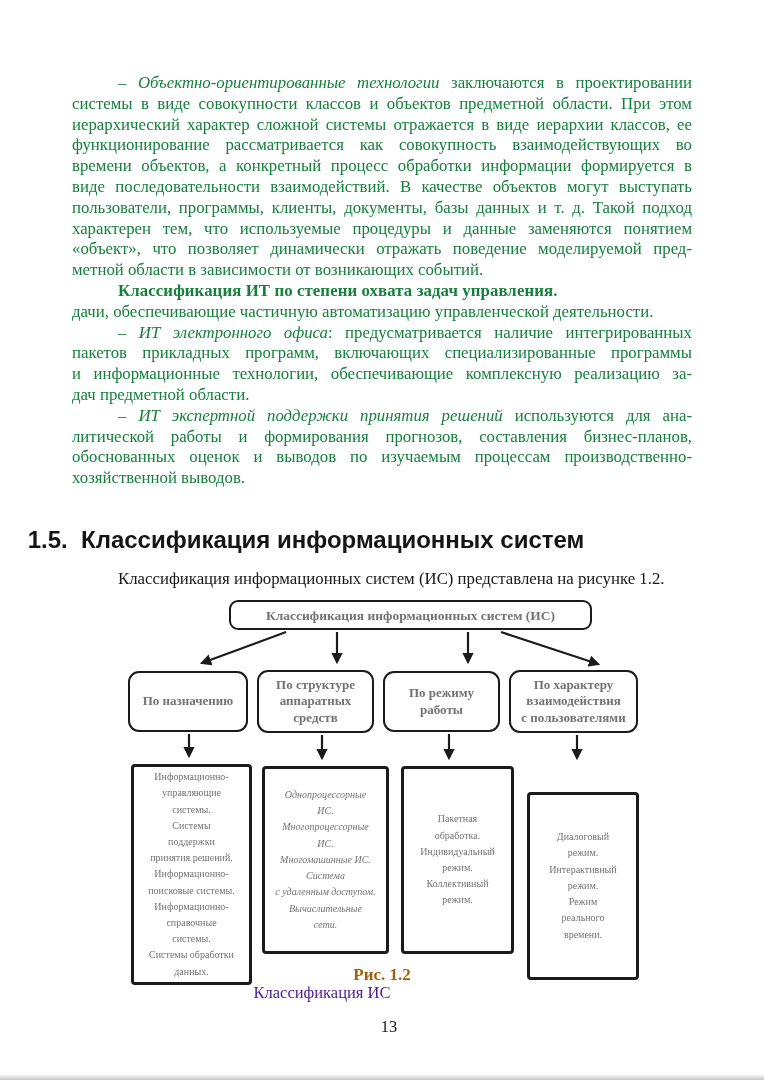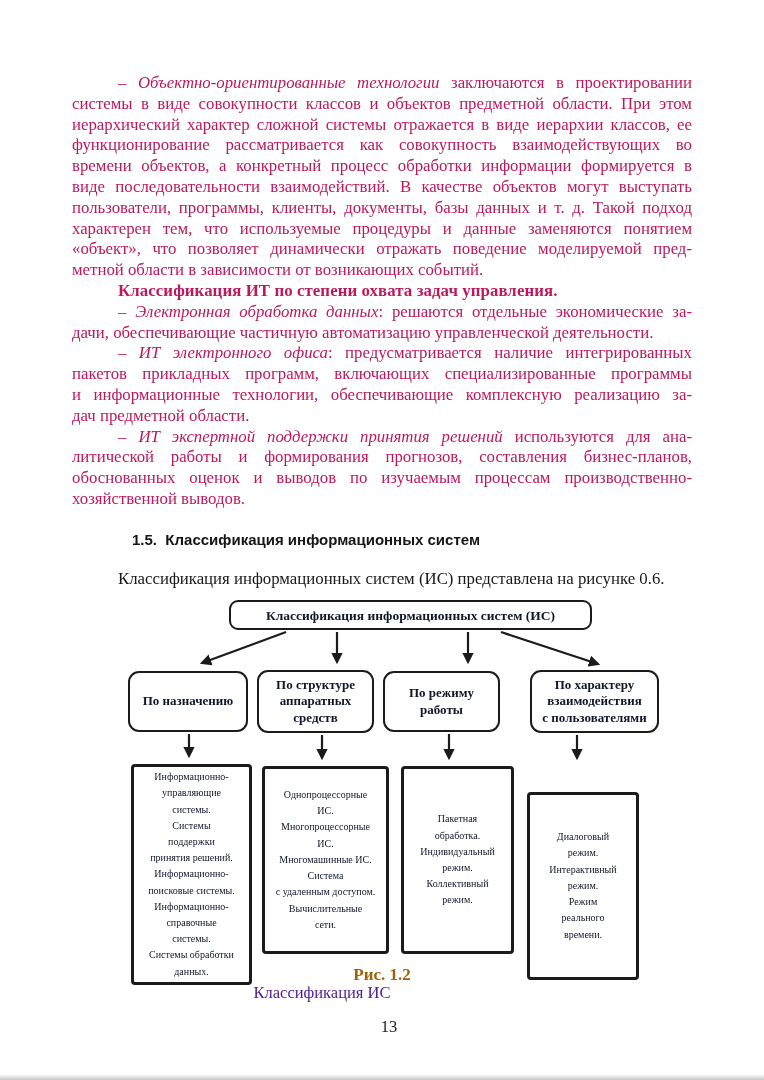--- a/index.html
+++ b/index.html
@@ -4,59 +4,59 @@
 <style>
   html,body{margin:0;padding:0;background:#ffffff;}
   .page{
     position:relative;width:764px;height:1080px;margin:0 auto;
     background:#ffffff;overflow:hidden;color:#1a1a1a;
     font-family:"Liberation Serif",serif;
   }
   
   .textblock{
     position:absolute;left:72px;top:73px;width:620px;
-    font-size:16.8px;line-height:20.8px;color:#be185d;
+    font-size:16.8px;line-height:20.8px;color:#15803d;
   }
   .tline{text-align:justify;text-align-last:left;}
   .tline.just{text-align-last:justify;}
   .tline.indent{text-indent:46px;}
   .tline.b{font-weight:bold;letter-spacing:.1px;}
   .it{font-style:italic;}
   
   .section-heading{
     position:absolute;top:527px;left:0;width:612px;
     text-align:center;white-space:pre;
     font-family:"Liberation Sans",sans-serif;font-weight:bold;
-    font-size:15px;line-height:26px;color:#151515;
+    font-size:24px;line-height:26px;color:#151515;
   }
   .intro{
     position:absolute;top:569px;left:72px;width:620px;
     font-size:16.8px;line-height:20.8px;text-indent:46px;color:#181818;
   }
   
   .diagram{position:absolute;left:0;top:0;width:764px;height:1080px;pointer-events:none;}
   .arrow-layer{position:absolute;left:0;top:0;}
   .dbox{
     position:absolute;display:flex;align-items:center;justify-content:center;
-    text-align:center;white-space:pre-line;background:#fff;color:#0f172a;
+    text-align:center;white-space:pre-line;background:#fff;color:#737373;
     border:2.5px solid #1b1b1b;box-sizing:border-box;
   }
   .dbox.root{
     left:229px;top:600px;width:363px;height:30px;
     border-width:2px;border-radius:9px;
     font-weight:600;font-size:13.5px;line-height:15px;
   }
   .dbox.l2{font-weight:600;font-size:13px;line-height:16.5px;border-radius:11px;}
   .l2-0{left:128px;top:671px;width:120px;height:61px;}
   .l2-1{left:257px;top:670px;width:117px;height:63px;}
   .l2-2{left:383px;top:671px;width:117px;height:61px;}
-  .l2-3{left:530px;top:670px;width:129px;height:63px;}
+  .l2-3{left:509px;top:670px;width:129px;height:63px;}
   .dbox.l3{font-size:10px;line-height:16.2px;border-width:3px;border-radius:4px;}
   .l3-0{left:131px;top:764px;width:121px;height:221px;}
-  .l3-1{left:262px;top:766px;width:127px;height:188px;}
+  .l3-1{left:262px;top:766px;width:127px;height:188px;font-style:italic;}
   .l3-2{left:401px;top:766px;width:113px;height:188px;}
   .l3-3{left:527px;top:792px;width:112px;height:188px;}
   
   .caption-title{
     position:absolute;top:965px;left:0;width:764px;text-align:center;
     font-weight:bold;font-size:17px;line-height:19px;color:#a16207;
   }
   .caption-text{
     position:absolute;top:984px;left:0;width:644px;text-align:center;
     font-size:16.5px;line-height:18px;color:#4c1d95;
@@ -80,35 +80,34 @@
       <div class="tline just"><span class="">системы в виде совокупности классов и объектов предметной области. При этом</span></div>
       <div class="tline just"><span class="">иерархический характер сложной системы отражается в виде иерархии классов, ее</span></div>
       <div class="tline just"><span class="">функционирование рассматривается как совокупность взаимодействующих во</span></div>
       <div class="tline just"><span class="">времени объектов, а конкретный процесс обработки информации формируется в</span></div>
       <div class="tline just"><span class="">виде последовательности взаимодействий. В качестве объектов могут выступать</span></div>
       <div class="tline just"><span class="">пользователи, программы, клиенты, документы, базы данных и т. д. Такой подход</span></div>
       <div class="tline just"><span class="">характерен тем, что используемые процедуры и данные заменяются понятием</span></div>
       <div class="tline just"><span class="">«объект», что позволяет динамически отражать поведение моделируемой пред-</span></div>
       <div class="tline"><span class="">метной области в зависимости от возникающих событий.</span></div>
       <div class="tline indent b"><span class="">Классификация ИТ по степени охвата задач управления.</span></div>
-      <div class="tline indent just"><span class="">– </span><span class="it">Электронная обработка данных</span><span class="">: решаются отдельные экономические за-</span></div>
       <div class="tline"><span class="">дачи, обеспечивающие частичную автоматизацию управленческой деятельности.</span></div>
       <div class="tline indent just"><span class="">– </span><span class="it">ИТ электронного офиса</span><span class="">: предусматривается наличие интегрированных</span></div>
       <div class="tline just"><span class="">пакетов прикладных программ, включающих специализированные программы</span></div>
       <div class="tline just"><span class="">и информационные технологии, обеспечивающие комплексную реализацию за-</span></div>
       <div class="tline"><span class="">дач предметной области.</span></div>
       <div class="tline indent just"><span class="">– </span><span class="it">ИТ экспертной поддержки принятия решений</span><span class=""> используются для ана-</span></div>
       <div class="tline just"><span class="">литической работы и формирования прогнозов, составления бизнес-планов,</span></div>
       <div class="tline just"><span class="">обоснованных оценок и выводов по изучаемым процессам производственно-</span></div>
       <div class="tline"><span class="">хозяйственной выводов.</span></div>
     </div>
 
   <div class="section-heading">1.5.  Классификация информационных систем</div>
 
-  <div class="intro">Классификация информационных систем (ИС) представлена на рисунке 0.6.</div>
+  <div class="intro">Классификация информационных систем (ИС) представлена на рисунке 1.2.</div>
 
   <div class="diagram">
 
     <svg class="arrow-layer" width="764" height="1080" viewBox="0 0 764 1080" xmlns="http://www.w3.org/2000/svg">
       <defs>
         <marker id="ah" viewBox="0 0 10 10" refX="8" refY="5" markerWidth="5.2" markerHeight="5.2" orient="auto" markerUnits="strokeWidth">
           <path d="M0,0 L10,5 L0,10 z" fill="#1b1b1b"></path>
         </marker>
       </defs>
       <g stroke="#1b1b1b" stroke-width="2.2" fill="none">

